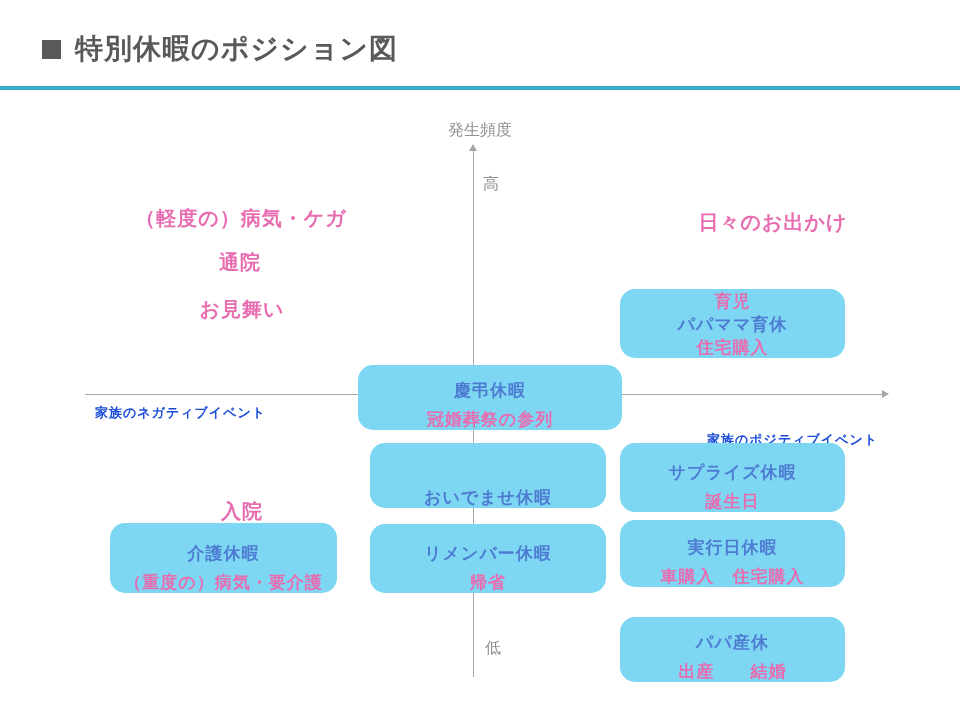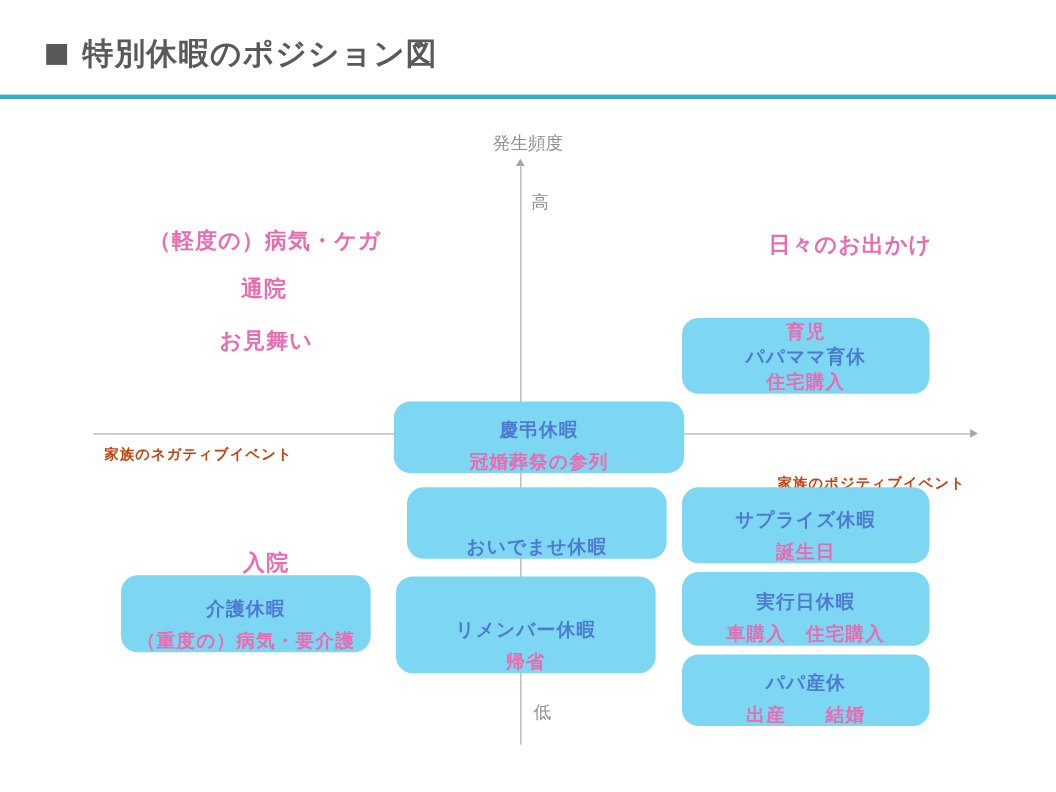--- a/index.html
+++ b/index.html
@@ -16,21 +16,21 @@
   
   .v-axis{position:absolute;left:473px;top:150px;width:1px;height:527px;background:var(--axis-gray);}
   .v-arrow{position:absolute;left:469px;top:144px;width:0;height:0;
     border-left:4.5px solid transparent;border-right:4.5px solid transparent;
     border-bottom:7px solid var(--axis-gray);}
   .h-axis{position:absolute;left:85px;top:394px;width:799px;height:1px;background:var(--axis-gray);}
   .h-arrow{position:absolute;left:882px;top:390px;width:0;height:0;
     border-top:4.5px solid transparent;border-bottom:4.5px solid transparent;
     border-left:7px solid var(--axis-gray);}
   .axis-label{position:absolute;color:var(--label-gray);font-size:16px;white-space:nowrap;}
-  .axis-label.bold{font-weight:bold;font-size:13px;color:#c2410c;letter-spacing:1px;}
+  .axis-label.bold{font-weight:bold;font-size:13px;color:#1d4ed8;letter-spacing:1px;}
   
   .free-label{
     position:absolute;transform:translateX(-50%);
     color:var(--pink);font-size:20px;font-weight:bold;white-space:nowrap;letter-spacing:1px;
   }
   
   .pos-box{
     position:absolute;background:var(--box-fill);border-radius:15px;
     display:flex;flex-direction:column;justify-content:flex-end;align-items:center;
   }
@@ -83,31 +83,31 @@
 
   <div class="pos-box" style="left:370px;top:443px;width:236px;height:65px;">
     <div class="box-line" data-color="blue">おいでませ休暇</div>
   </div>
 
   <div class="pos-box gap8" style="left:620px;top:443px;width:225px;height:69px;">
     <div class="box-line" data-color="blue">サプライズ休暇</div>
     <div class="box-line" data-color="pink">誕生日</div>
   </div>
 
-  <div class="pos-box gap8" style="left:360px;top:524px;width:236px;height:88px;">
+  <div class="pos-box gap8" style="left:370px;top:524px;width:236px;height:69px;">
     <div class="box-line" data-color="blue">リメンバー休暇</div>
     <div class="box-line" data-color="pink">帰省</div>
   </div>
 
   <div class="pos-box gap8" style="left:620px;top:520px;width:225px;height:67px;">
     <div class="box-line" data-color="blue">実行日休暇</div>
     <div class="box-line" data-color="pink">車購入　住宅購入</div>
   </div>
 
-  <div class="pos-box gap8" style="left:620px;top:595px;width:225px;height:65px;">
+  <div class="pos-box gap8" style="left:620px;top:617px;width:225px;height:65px;">
     <div class="box-line" data-color="blue">パパ産休</div>
     <div class="box-line" data-color="pink">出産　　結婚</div>
   </div>
 
   <div class="pos-box gap8" style="left:110px;top:523px;width:227px;height:70px;">
     <div class="box-line" data-color="blue">介護休暇</div>
     <div class="box-line" data-color="pink">（重度の）病気・要介護</div>
   </div>
 
 </div>

